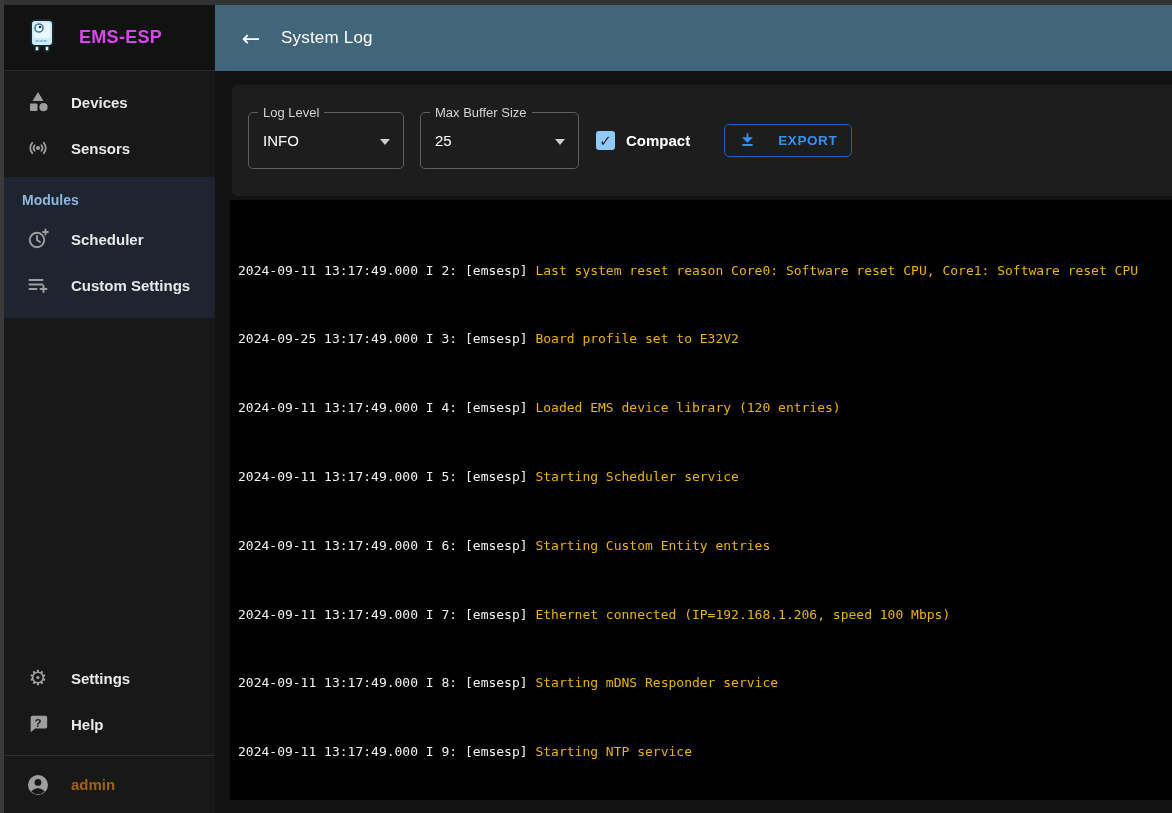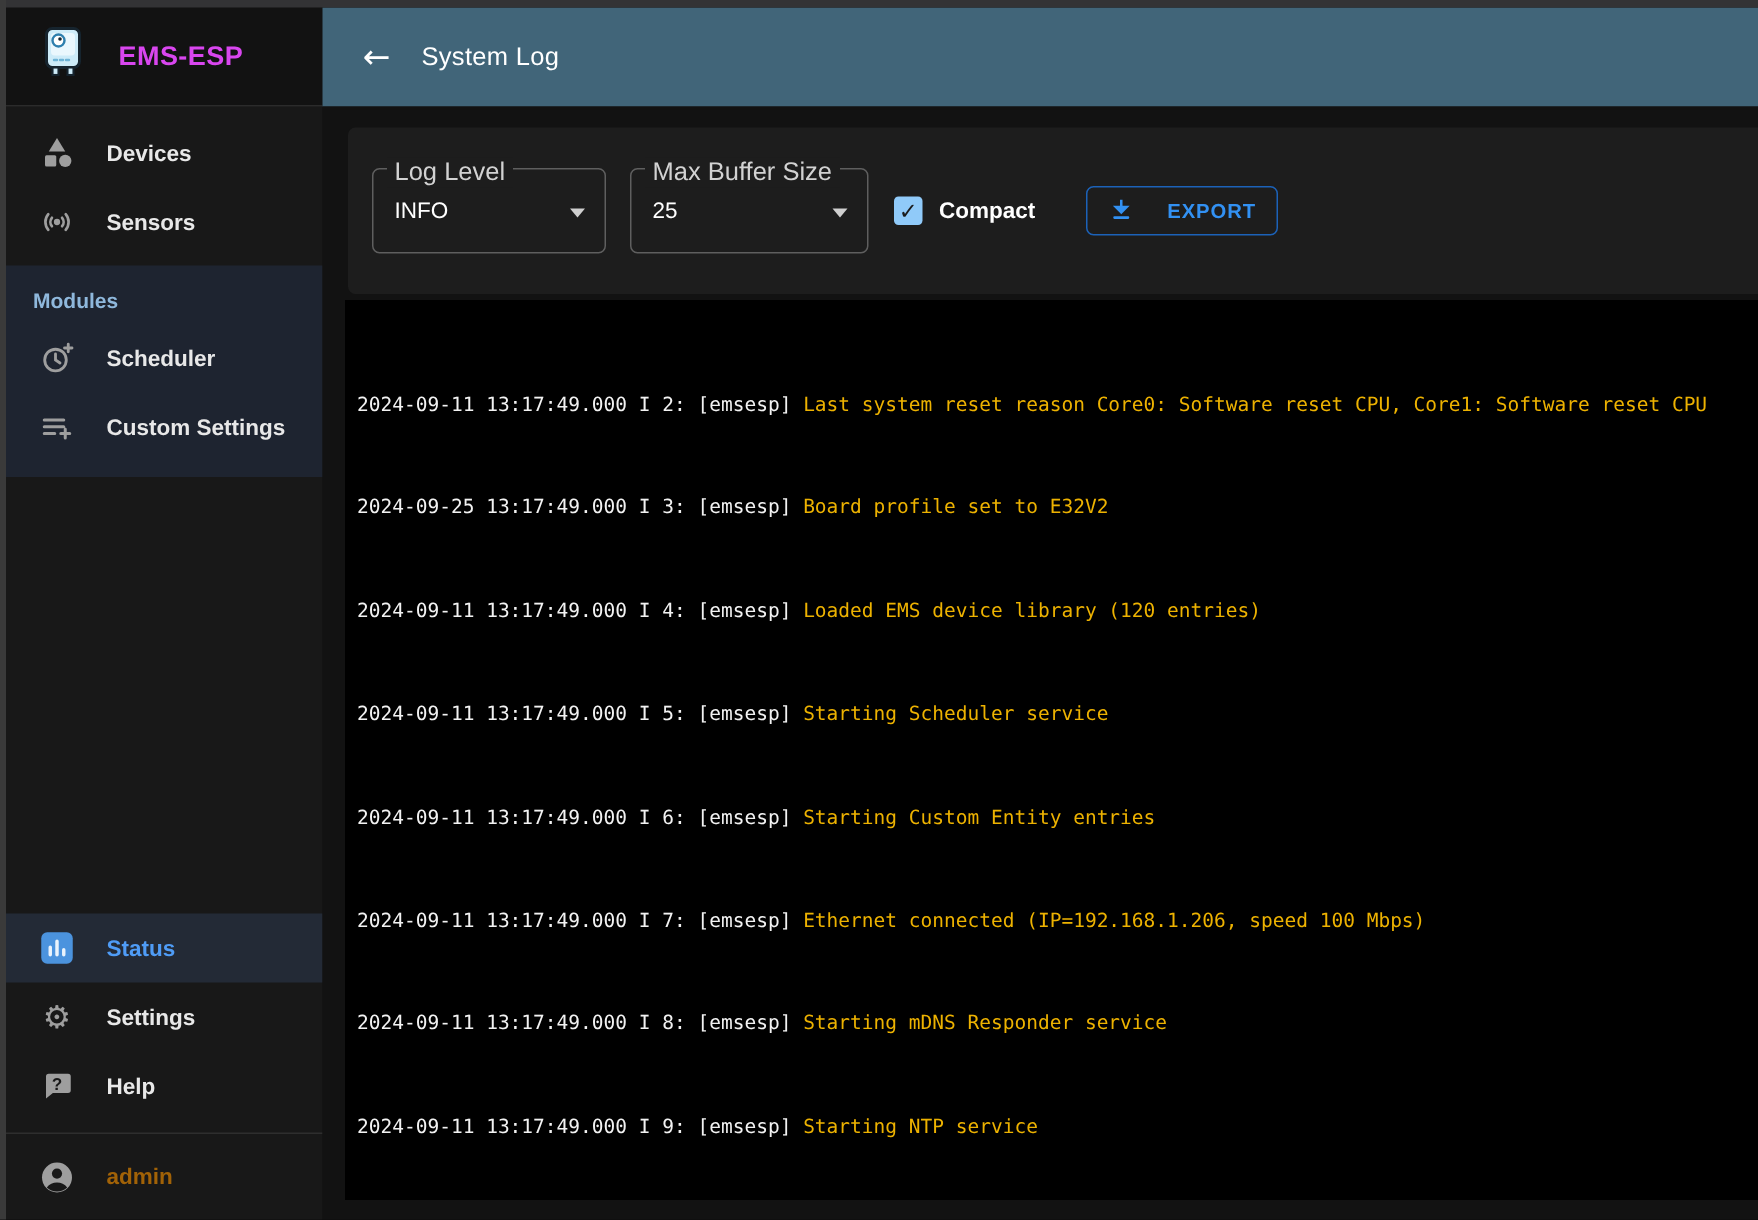--- a/index.html
+++ b/index.html
@@ -49,21 +49,21 @@
   
   .main { position:absolute; left:215px; top:71px; width:957px; height:742px; background:#121212; }
 
   .controls-card { position:absolute; left:17px; right:0; top:14px; height:111px;
                    background:#1d1d1d; border-radius:5px 0 0 5px;
                    display:flex; align-items:center; padding-left:16px; }
 
   .select-box { position:relative; height:57px; border:1px solid #5f5f5f; border-radius:5px;
                 display:flex; align-items:center; cursor:pointer; flex:none; }
   .select-box .flabel { position:absolute; top:-8px; left:9px; background:#1d1d1d;
-                        padding:0 5px; font-size:17px; color:#d2d2d2; }
+                        padding:0 5px; font-size:13px; color:#d2d2d2; }
   .select-box .fvalue { margin-left:14px; color:#ffffff; font-size:15px; }
   .caret { position:absolute; right:13px; top:26px; width:0; height:0;
            border-left:5px solid transparent; border-right:5px solid transparent;
            border-top:6px solid #cfcfcf; }
   #log-level-select { width:156px; margin-right:16px; }
   #buffer-select { width:159px; }
 
   .checkbox-group { display:flex; align-items:center; margin-left:17px; cursor:pointer; }
   .checkbox { width:19px; height:19px; border-radius:3px; background:#90caf9; color:#1b1b1b;
               font-size:15px; font-weight:700; display:flex; align-items:center; justify-content:center;
@@ -147,29 +147,20 @@
         <svg width="24" height="24" viewBox="0 0 24 24" fill="none" stroke="#9e9e9e" stroke-width="2" stroke-linecap="round">
           <path d="M3.5 7 h13 M3.5 11.5 h13 M3.5 16 h7"></path>
           <path d="M17.5 13 v6 M14.5 16 h6"></path>
         </svg>
       </span>
       <span class="lbl">Custom Settings</span>
     </div>
   </div>
 
   <div class="bottom-group">
-    <div class="nav-item active">
-      <span class="ico">
-        <svg width="24" height="24" viewBox="0 0 24 24">
-          <rect x="1.5" y="1.5" width="21" height="21" rx="4" fill="#4b93de"></rect>
-          <path d="M7.5 16.5 v-5 M12 16.5 v-9 M16.5 16.5 v-3.4" stroke="#eaf3fc" stroke-width="2.3" stroke-linecap="round"></path>
-        </svg>
-      </span>
-      <span class="lbl">Status</span>
-    </div>
     <div class="nav-item">
       <span class="ico glyph-icon">⚙</span>
       <span class="lbl">Settings</span>
     </div>
     <div class="nav-item">
       <span class="ico">
         <svg width="22" height="22" viewBox="0 0 24 24">
           <path d="M4 4 h16 a2 2 0 0 1 2 2 v10 a2 2 0 0 1 -2 2 h-11 l-5 4 v-16 a2 2 0 0 1 2 -2 z" fill="#9e9e9e" transform="translate(0,-1)"></path>
           <text x="12" y="15" font-size="12.5" font-weight="bold" fill="#181818" text-anchor="middle" font-family="Liberation Sans, sans-serif">?</text>
         </svg>

